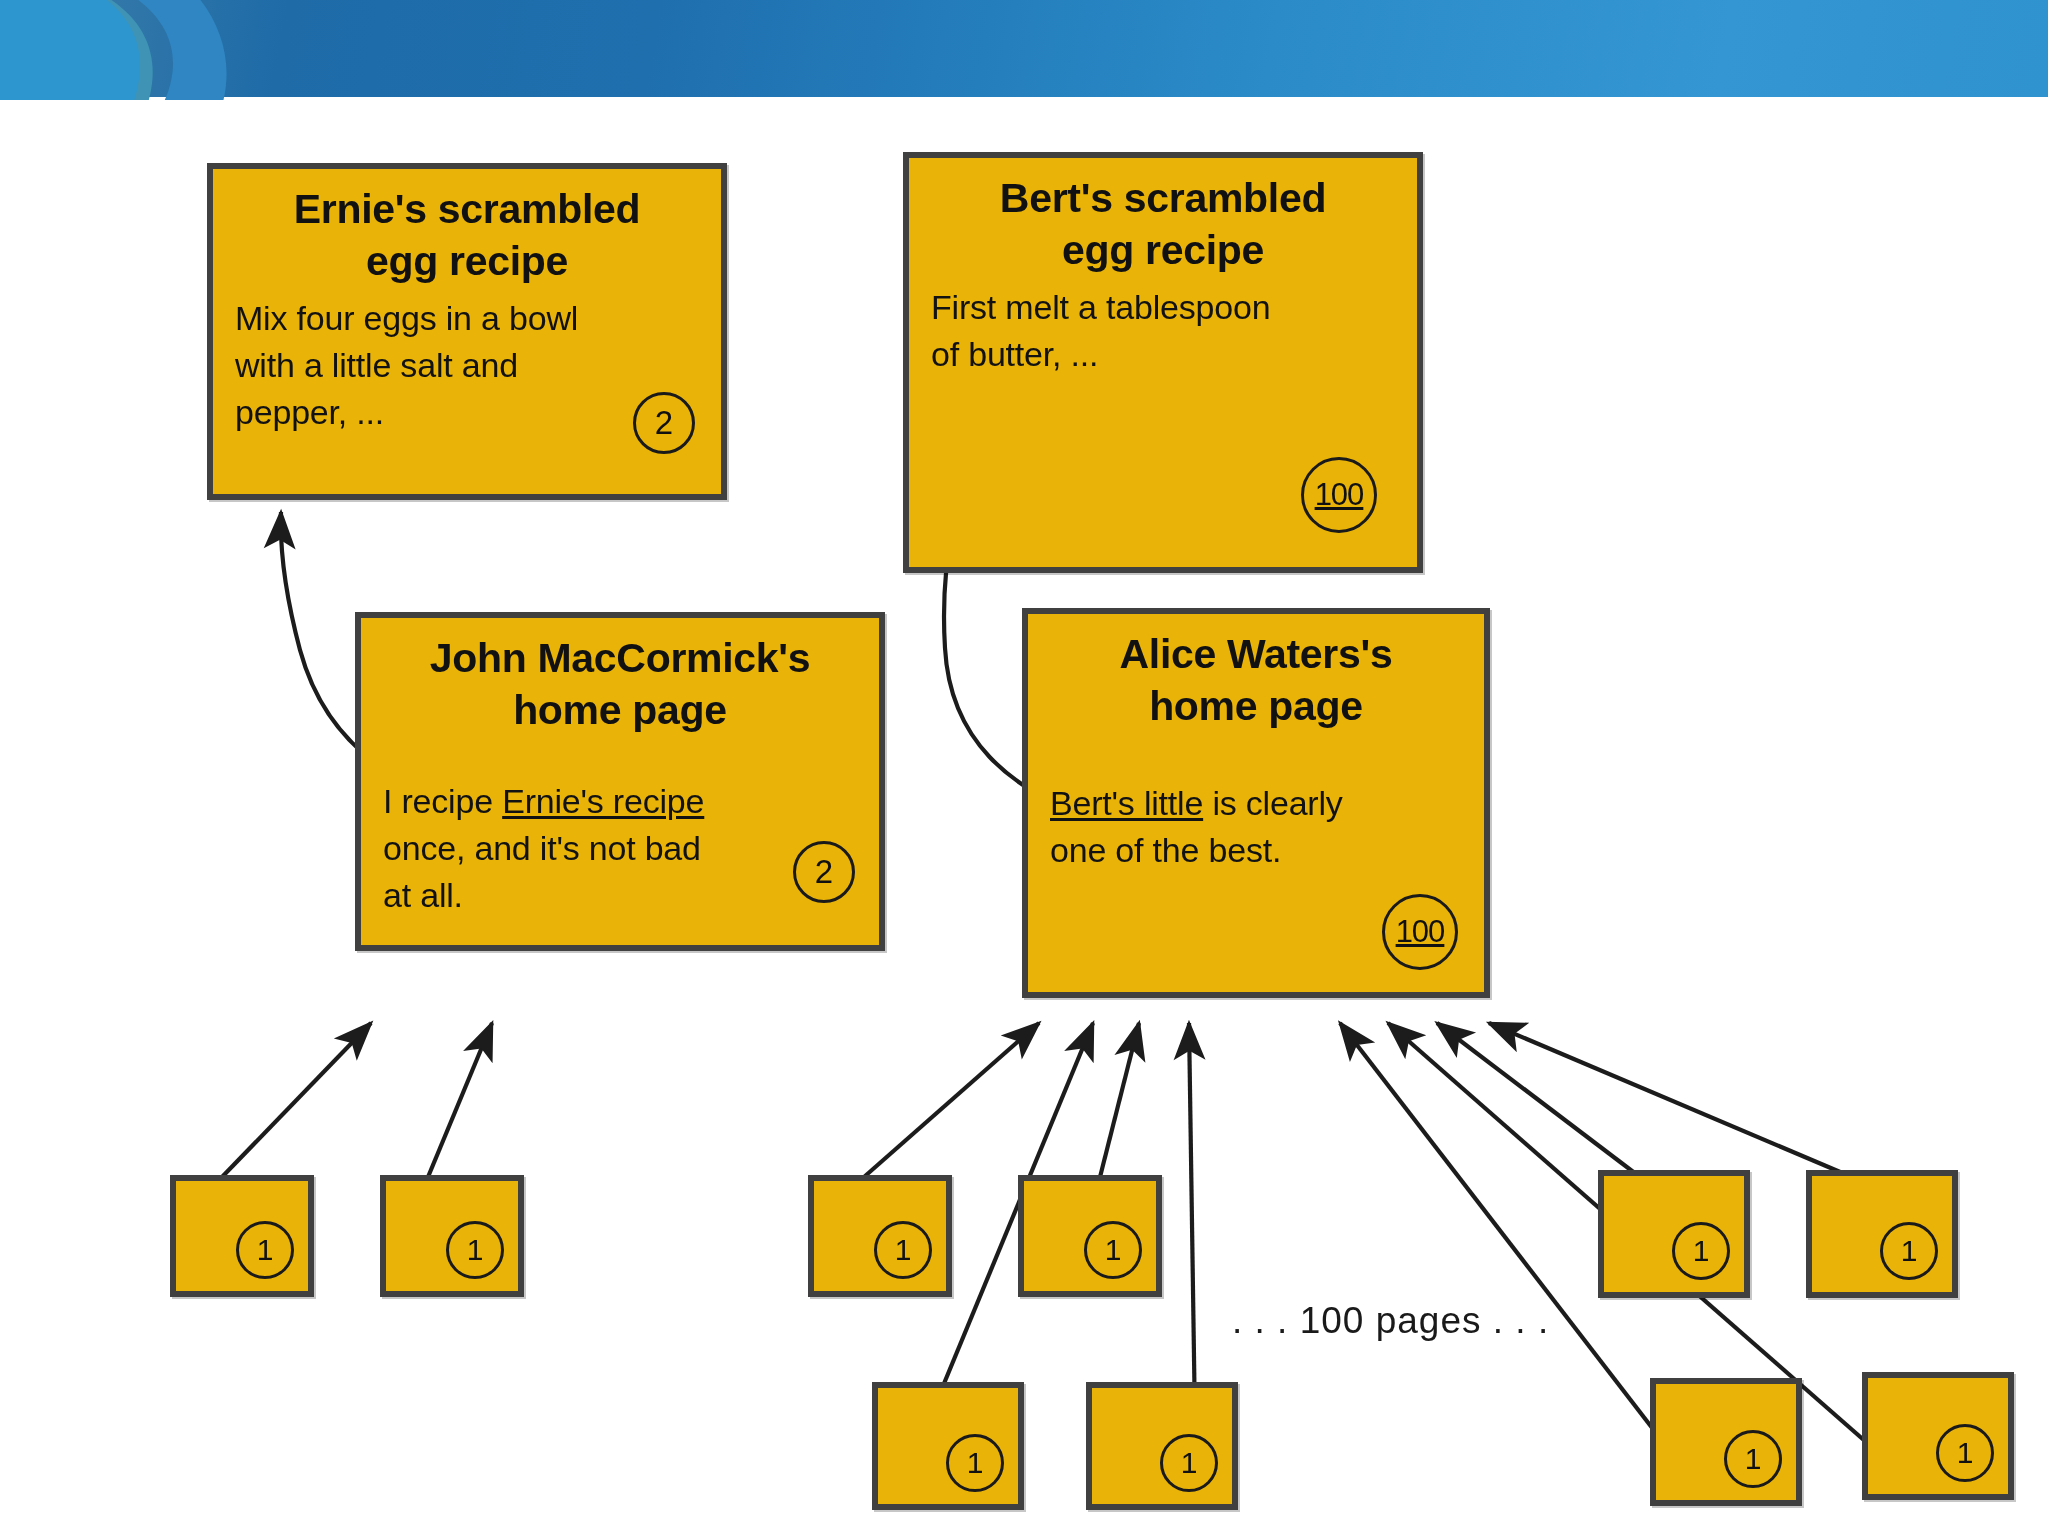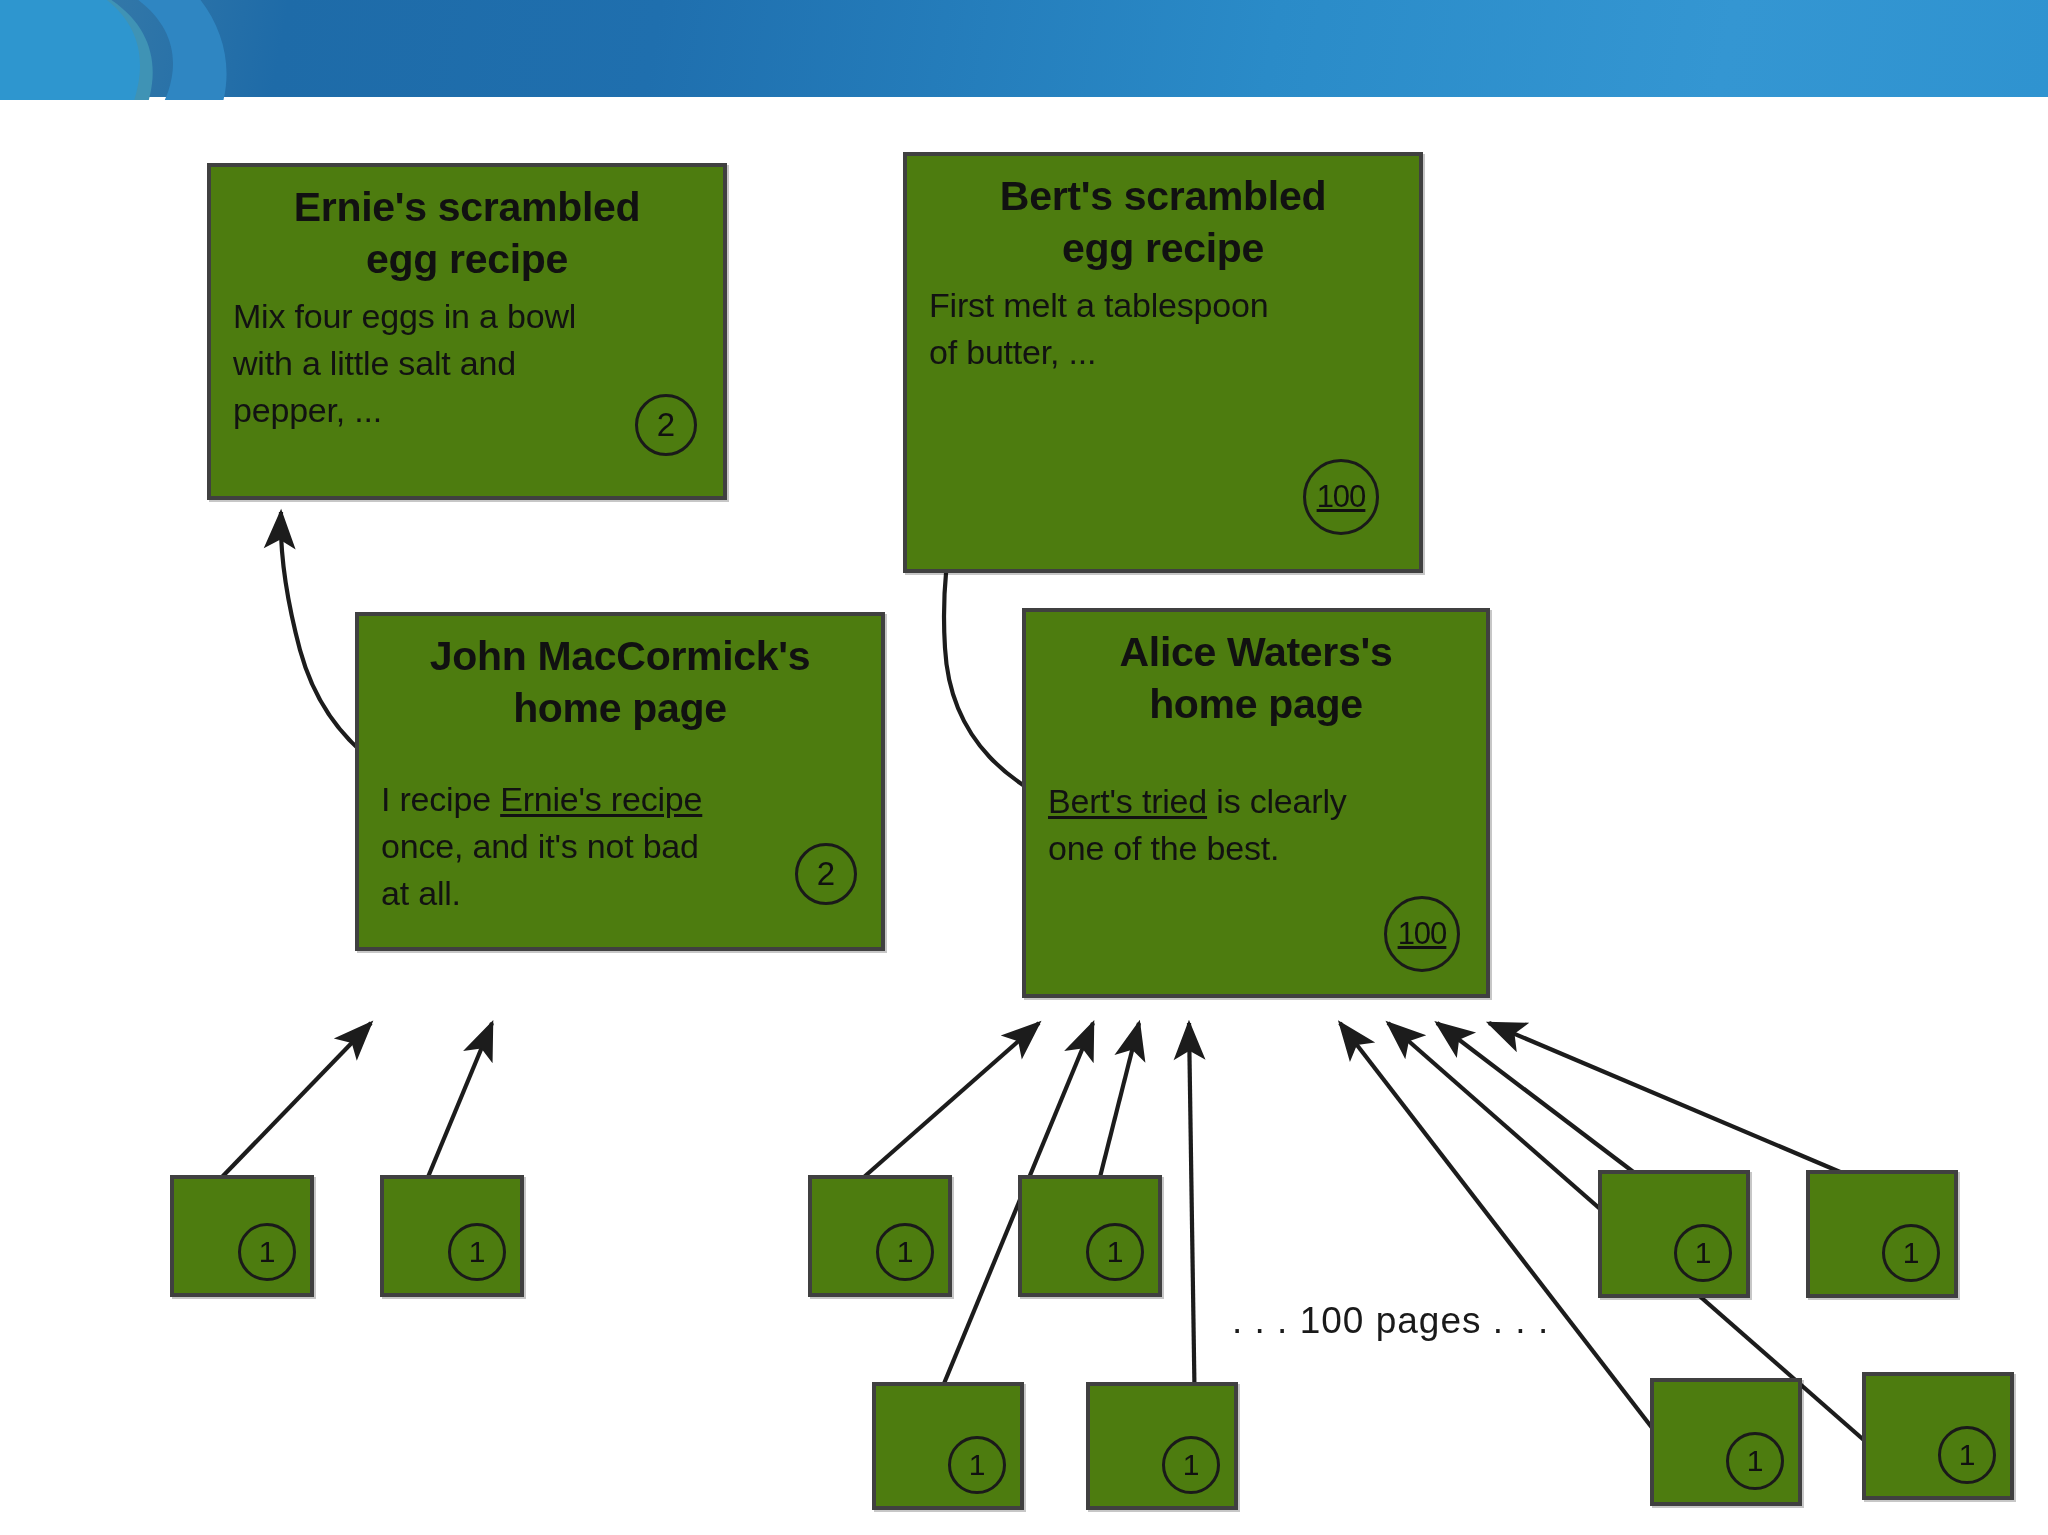--- a/index.html
+++ b/index.html
@@ -49,22 +49,22 @@
     position: absolute;
     left: 0; top: 0;
     width: 2048px;
     height: 1535px;
     pointer-events: none;
   }
 
   
   .node {
     position: absolute;
-    background: #4d7c0f;
-    border: 4px solid #404040;
+    background: #eab308;
+    border: 6px solid #404040;
     box-sizing: border-box;
     box-shadow: 2px 2px 0 rgba(0,0,0,0.22);
   }
   .node-title {
     text-align: center;
     font-weight: bold;
     color: #111111;
     letter-spacing: -0.3px;
   }
   .node-body {
@@ -208,21 +208,21 @@
     <div class="rank" style="width:62px;height:62px;right:24px;bottom:42px;">2</div>
   </div>
 
   <div class="node node-big" id="node-alice" style="left:1022px; top:608px; width:468px; height:390px;">
     <div class="node-title">
       <div>Alice Waters's</div>
       <div>home page</div>
     </div>
     <div class="node-body" style="padding-top:48px;">
       <div>
-        <span class="lnk">Bert's tried</span><span> is clearly</span>
+        <span class="lnk">Bert's little</span><span> is clearly</span>
       </div>
       <div>one of the best.</div>
     </div>
     <div class="rank wide" style="width:76px;height:76px;right:26px;bottom:22px;">100</div>
   </div>
 
   <div id="pages-ellipsis" style="left:1232px; top:1300px;">. . . 100 pages . . .</div>
 
   <div class="node node-small" style="left:170px; top:1175px;">
     <div class="rank">1</div>

